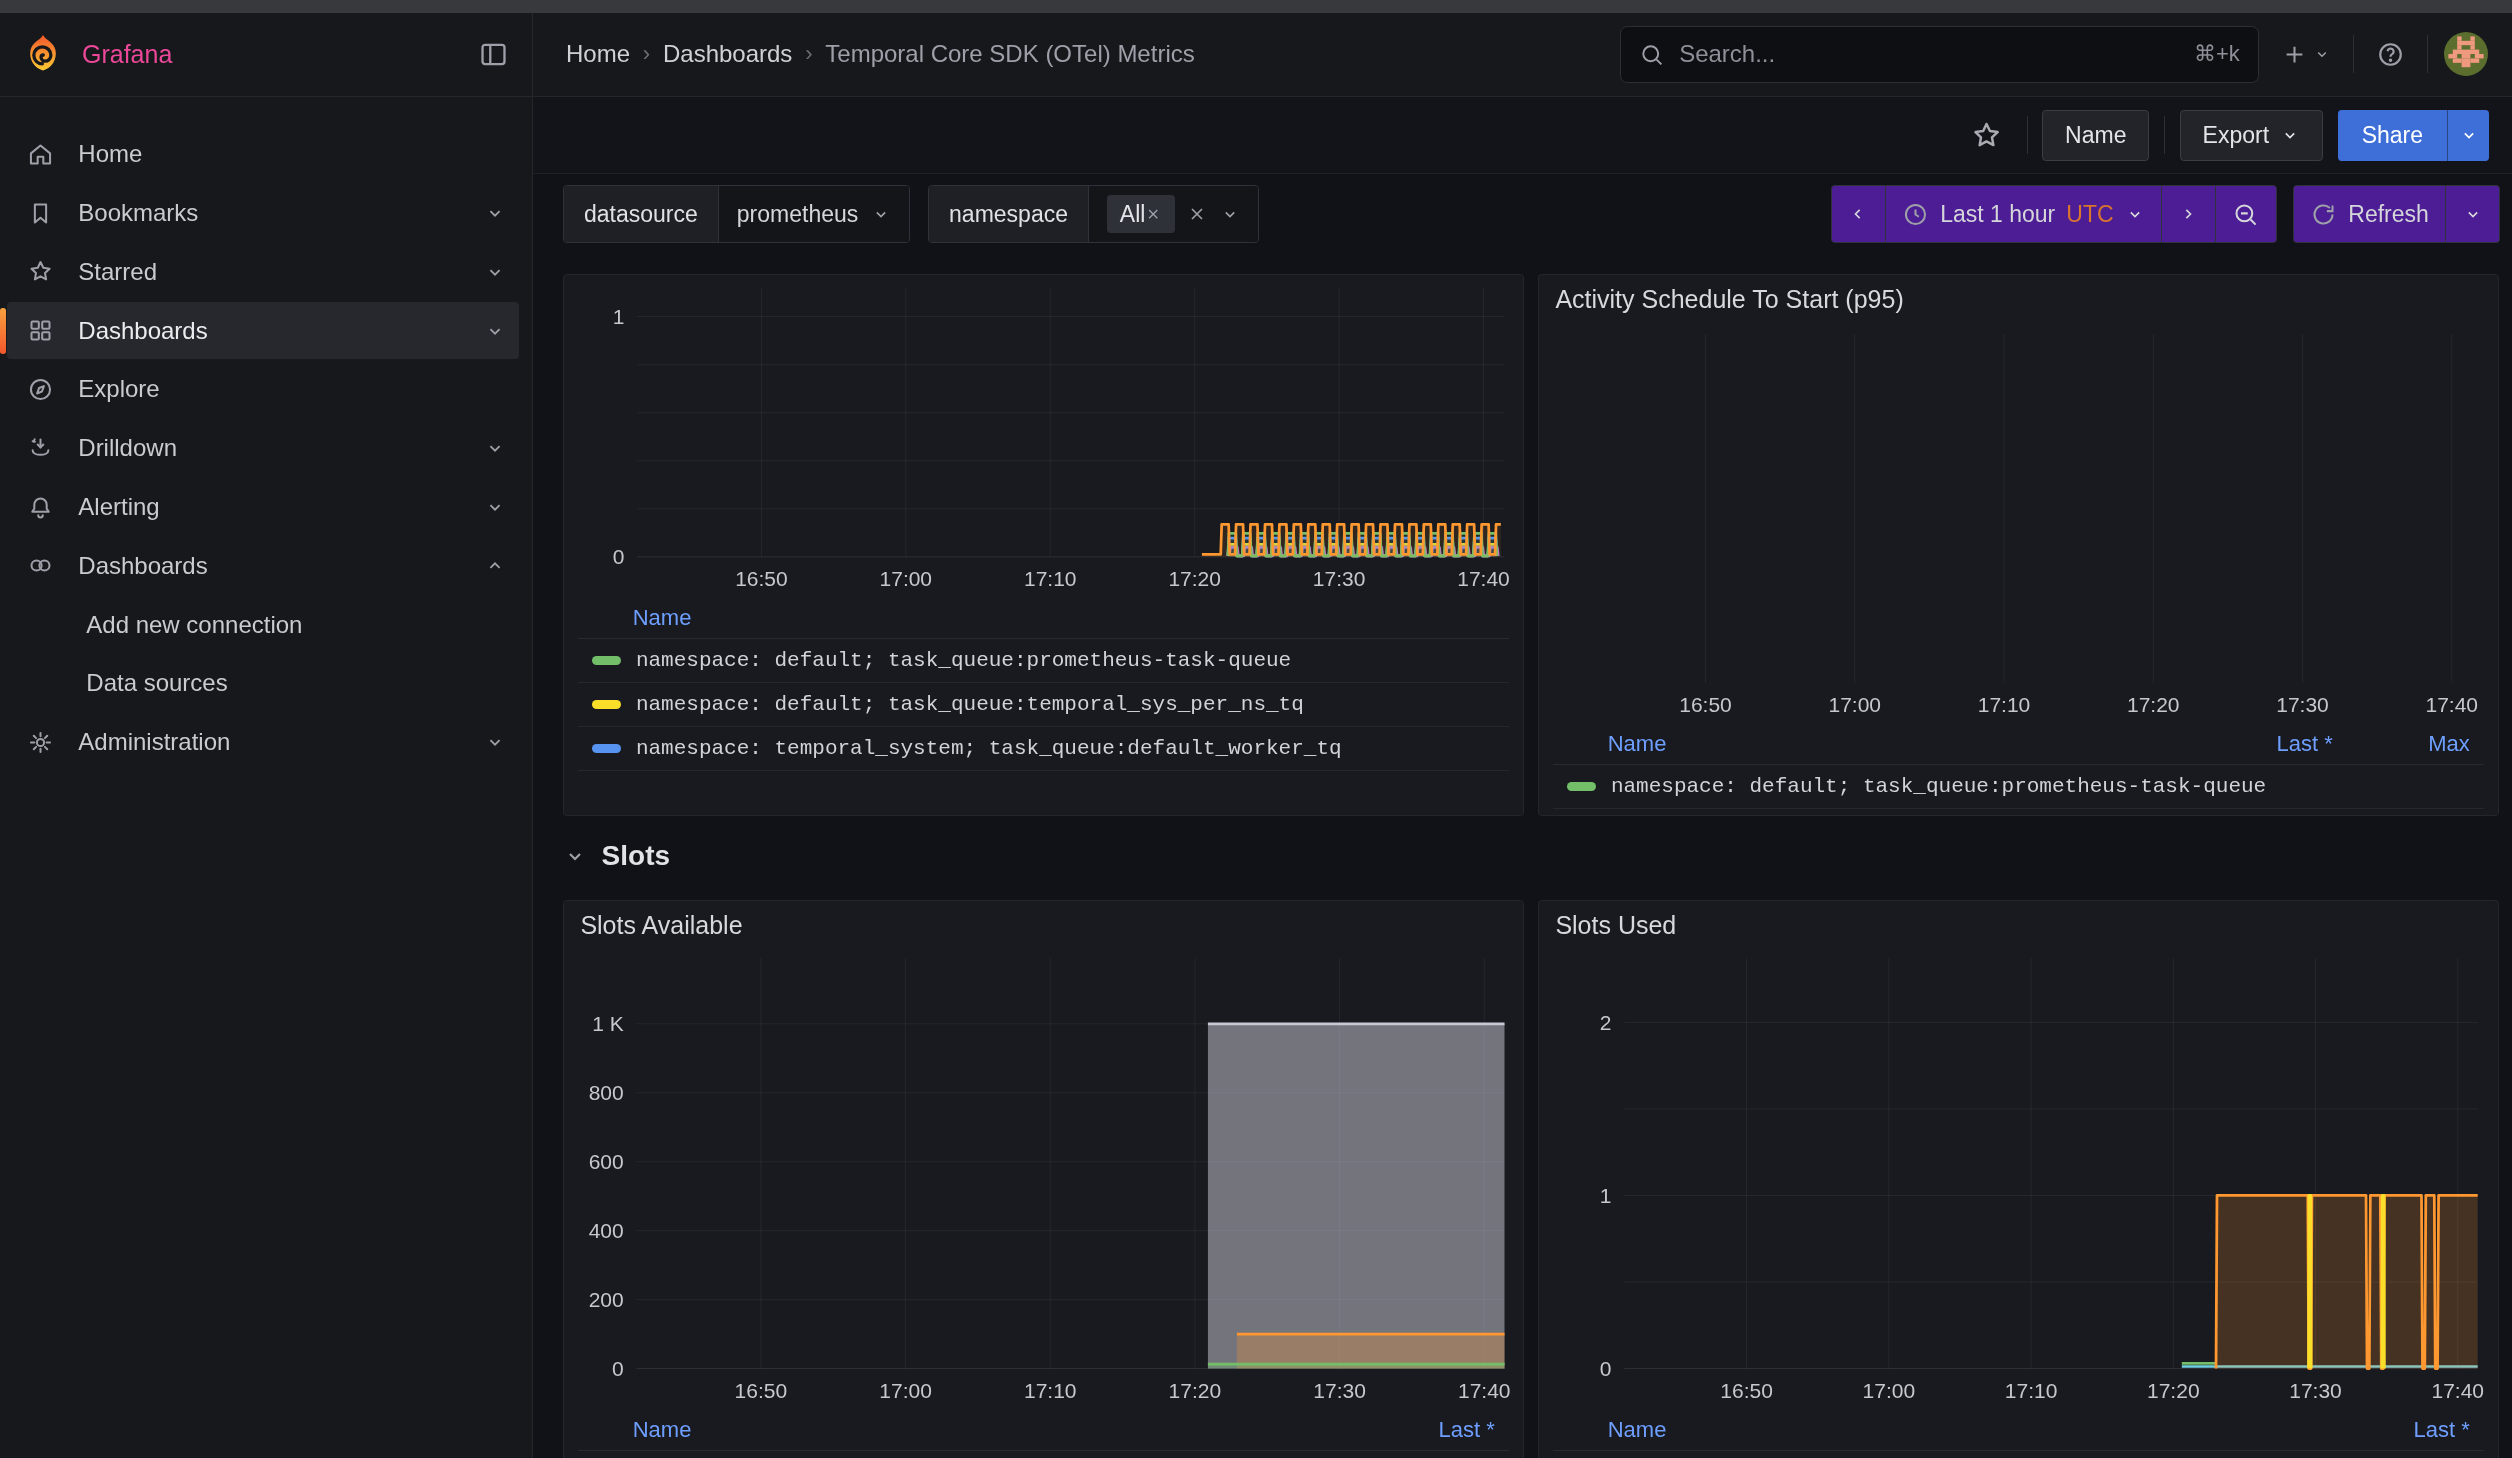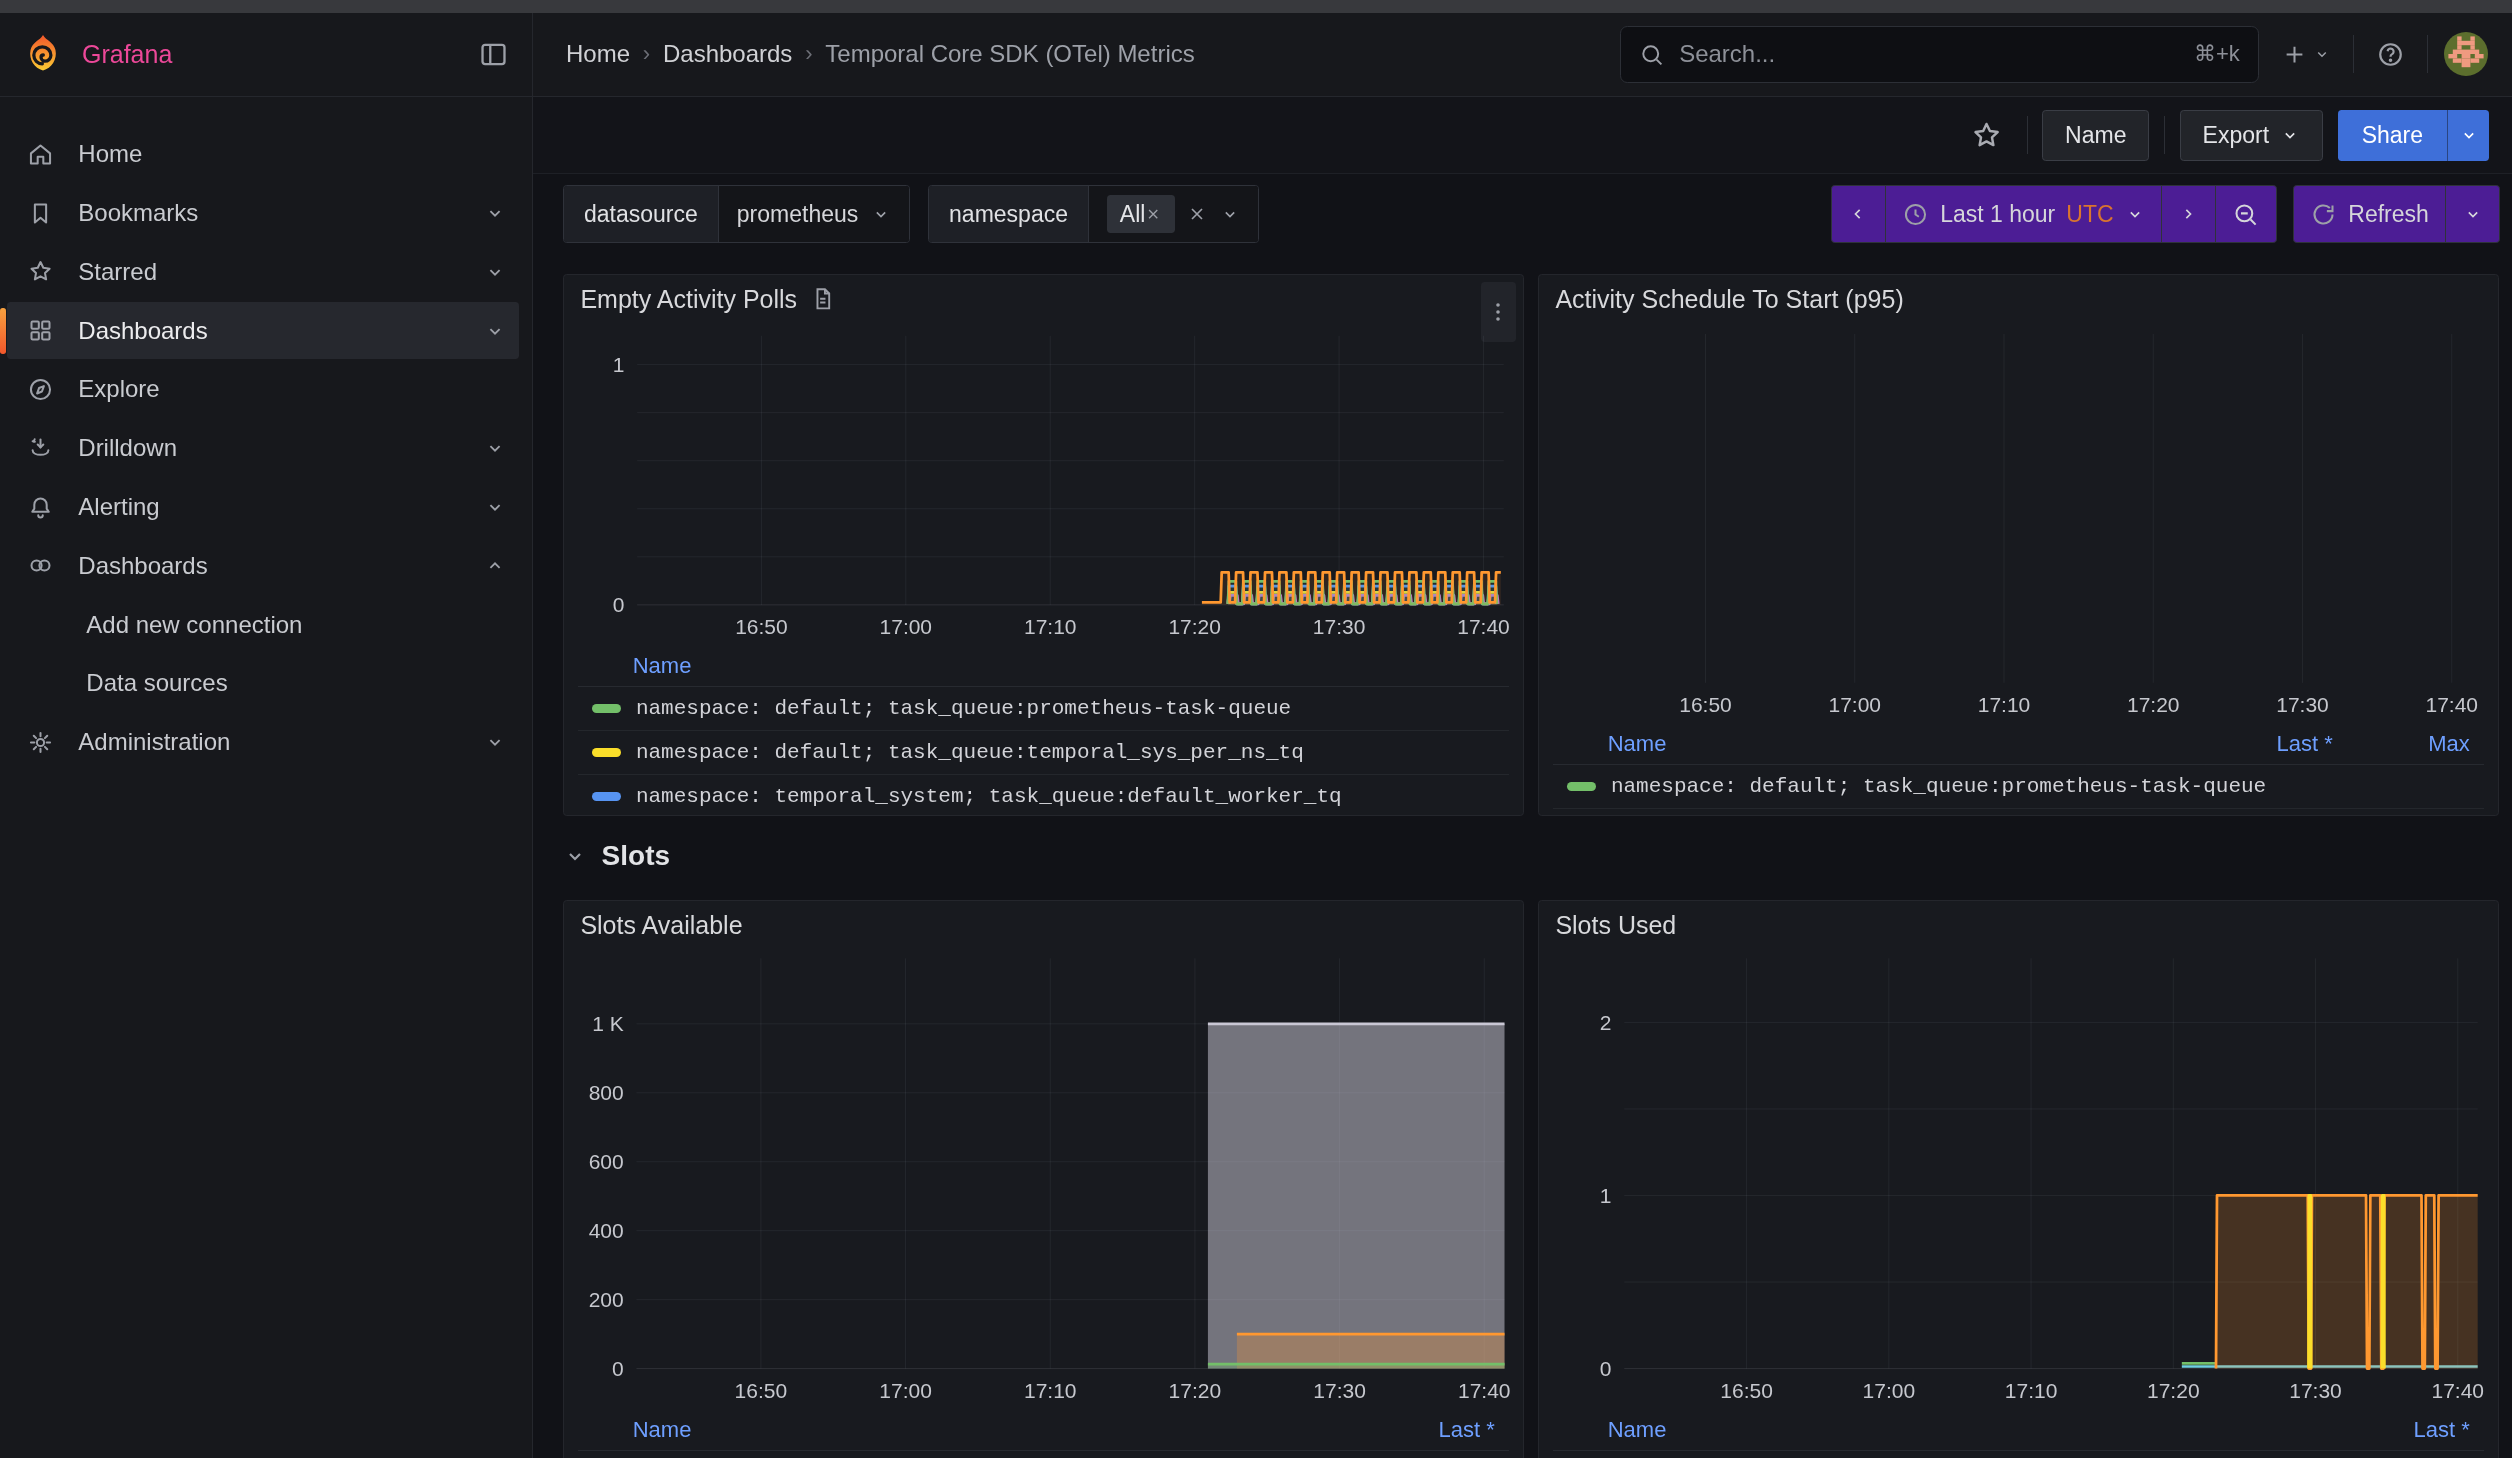--- a/index.html
+++ b/index.html
@@ -424,37 +424,20 @@
         <span class="tseg">
           <svg width="20" height="20" viewBox="0 0 24 24" fill="none" stroke="currentColor" stroke-width="2">
               <path d="M7 10l5 5 5-5"></path>
             </svg>
         </span>
       </div>
     </div>
   </div>
 
   <section class="abs panel" style="left:563px;top:274px;width:961px;height:542px;">
-    <div class="ptitle-row">
-      <span class="ptitle">Empty Activity Polls</span>
-      <span class="icon">
-        <svg width="25.6" height="25.6" viewBox="0 0 24 24" fill="none" stroke="currentColor" stroke-width="1.8">
-          <path d="M7 3h7l4 4v14H7z"></path>
-            <path d="M14 3v4h4"></path>
-            <path d="M9.5 12h5M9.5 15.5h5"></path>
-        </svg>
-      </span>
-      <span class="kebab">
-        <svg width="24" height="24" viewBox="0 0 24 24" fill="currentColor">
-          <circle cx="12" cy="5" r="1.8"></circle>
-            <circle cx="12" cy="12" r="1.8"></circle>
-            <circle cx="12" cy="19" r="1.8"></circle>
-        </svg>
-      </span>
-    </div>
     <div class="chartwrap" style="width: 932px; height: 322px;">
         <svg viewBox="0 0 1020 353" width="932" height="322">
           <line x1="200.16666666666677" y1="14" x2="200.16666666666677" y2="309" stroke="rgba(205,210,222,0.08)" stroke-width="1"></line>
           <line x1="358.4999999999998" y1="14" x2="358.4999999999998" y2="309" stroke="rgba(205,210,222,0.08)" stroke-width="1"></line>
           <line x1="516.8333333333328" y1="14" x2="516.8333333333328" y2="309" stroke="rgba(205,210,222,0.08)" stroke-width="1"></line>
           <line x1="675.166666666666" y1="14" x2="675.166666666666" y2="309" stroke="rgba(205,210,222,0.08)" stroke-width="1"></line>
           <line x1="833.4999999999989" y1="14" x2="833.4999999999989" y2="309" stroke="rgba(205,210,222,0.08)" stroke-width="1"></line>
           <line x1="991.833333333332" y1="14" x2="991.833333333332" y2="309" stroke="rgba(205,210,222,0.08)" stroke-width="1"></line>
           <line x1="64" y1="256.32142857142856" x2="1014" y2="256.32142857142856" stroke="rgba(205,210,222,0.08)" stroke-width="1"></line>
           <line x1="64" y1="203.6428571428571" x2="1014" y2="203.6428571428571" stroke="rgba(205,210,222,0.08)" stroke-width="1"></line>

